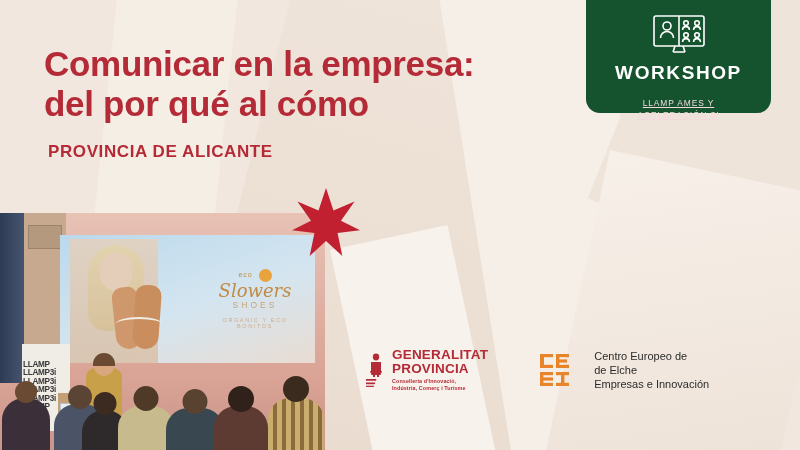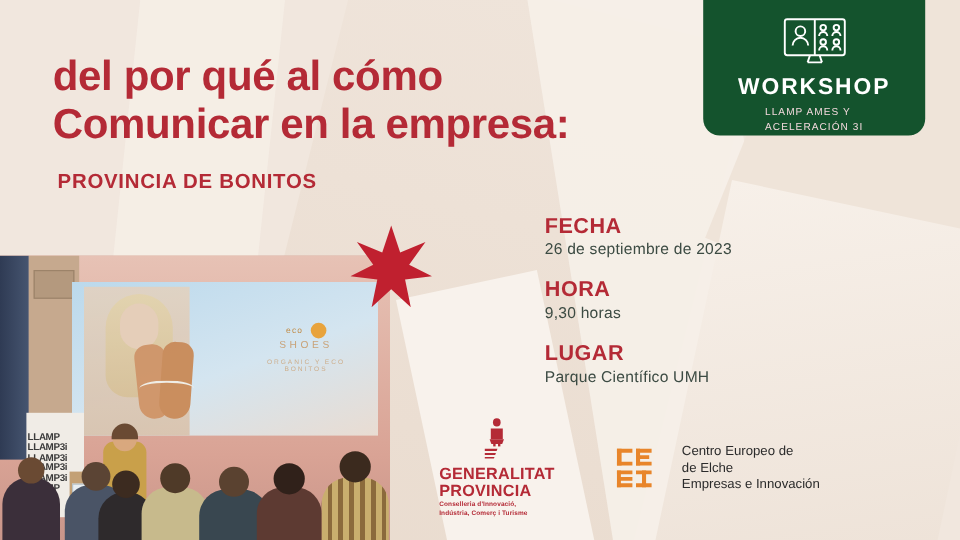--- a/index.html
+++ b/index.html
@@ -66,21 +66,21 @@
     display:flex;flex-direction:column;align-items:center;
     justify-content:flex-start;padding-top:14px;box-sizing:border-box;
   }
   .badge-icon{width:64px;height:44px;}
   .badge-title{
     color:#ffffff;font-size:19px;font-weight:600;letter-spacing:1.6px;
     margin-top:4px;
   }
   .badge-sub{
     color:#F3D9DD;font-size:8.4px;letter-spacing:.9px;line-height:1.45;
-    margin-top:3px;
+    text-align:center;margin-top:13px;text-decoration:underline;
   }
 
   
   .details{position:absolute;left:454px;top:178px;width:260px;}
   .d-label{
     color:#B42A36;font-weight:700;font-size:18px;letter-spacing:.4px;
     margin-bottom:1px;
   }
   .d-value{
     color:#3C4B43;font-size:13px;letter-spacing:.2px;margin-bottom:16px;
@@ -117,21 +117,21 @@
   .p-speaker-h{position:absolute;left:94px;top:143px;width:20px;height:20px;border-radius:50%;background:#D9A87E;}
   .p-speaker-hair{position:absolute;left:93px;top:140px;width:22px;height:13px;border-radius:11px 11px 0 0;background:#6A4A33;}
   .aud{position:absolute;bottom:0;border-radius:22px 22px 0 0;}
   .aud .head{position:absolute;left:50%;transform:translateX(-50%);border-radius:50%;}
 
   
   .star{position:absolute;left:292px;top:186px;width:68px;height:72px;}
 
   
   .logos{position:absolute;left:366px;top:348px;display:flex;align-items:center;gap:0;}
-  .gv{display:flex;align-items:center;gap:6px;flex-direction:column;}
+  .gv{display:flex;align-items:center;gap:6px;}
   .gv-mark{width:20px;height:34px;position:relative;}
   .gv-txt .t1{color:#B42A36;font-weight:700;font-size:13.5px;line-height:1.0;letter-spacing:.2px;}
   .gv-txt .t2{color:#B42A36;font-weight:700;font-size:5.4px;line-height:1.3;margin-top:3px;letter-spacing:.1px;}
   .llamp{margin-left:26px;position:relative;}
   .llamp .lm{color:#B42A36;font-weight:700;font-size:17px;letter-spacing:2px;}
   .llamp .lm .up{font-size:15px;position:relative;top:-5px;}
   .llamp .lsub{color:#C07E84;font-size:3.6px;letter-spacing:.2px;line-height:1.5;margin-top:1px;}
   .ceei{margin-left:32px;display:flex;align-items:center;gap:10px;padding-left:20px;}
   .ceei-mark{width:44px;height:36px;}
   .ceei-txt{color:#2B2B2B;font-size:11px;line-height:1.28;}
@@ -142,24 +142,24 @@
 <div id="poster">
 
   <div class="beam beam4"></div>
   <div class="beam beam1"></div>
   <div class="beam beam2"></div>
   <div class="beam beam6"></div>
   <div class="beam beam3"></div>
   <div class="beam beam5"></div>
 
   <div class="headline">
+    <div>Comunicar en la empresa:</div>
     <div>del por qué al cómo</div>
-    <div>Comunicar en la empresa:</div>
-  </div>
-  <div class="subhead">PROVINCIA DE BONITOS</div>
+  </div>
+  <div class="subhead">PROVINCIA DE ALICANTE</div>
 
   <div class="badge">
     <span class="badge-icon">
       <svg viewBox="0 0 64 44" width="64" height="44" fill="none" stroke="#ffffff" stroke-width="1.6">
         <rect x="7" y="2" width="50" height="30" rx="2"></rect>
         <line x1="32" y1="2" x2="32" y2="32"></line>
         <circle cx="20" cy="12" r="4"></circle>
         <path d="M13.5 24c0-3.6 2.9-6.5 6.5-6.5s6.5 2.9 6.5 6.5"></path>
         <circle cx="39" cy="9" r="2.3"></circle>
           <path d="M35.6 16c0-1.9 1.5-3.4 3.4-3.4s3.4 1.5 3.4 3.4"></path>
@@ -172,48 +172,41 @@
         <path d="M26 38h12M28 32l-2 6M36 32l2 6"></path>
       </svg>
     </span>
     <div class="badge-title">WORKSHOP</div>
     <div class="badge-sub">
       <div>LLAMP AMES Y</div>
       <div>ACELERACIÓN  3I</div>
     </div>
   </div>
 
-  <div class="details">
-    <div class="d-label">FECHA</div>
-    <div class="d-value">26 de septiembre de 2023</div>
-    <div class="d-label">HORA</div>
-    <div class="d-value">9,30 horas</div>
-    <div class="d-label">LUGAR</div>
-    <div class="d-value last">Parque Científico UMH</div>
-  </div>
 
   <div class="photo">
     <div class="p-room"></div>
     <div class="p-curtain"></div>
     <div class="p-wallL"></div>
     <div class="p-ac"></div>
 
     <div class="p-screen">
       <div class="p-model">
         <div class="p-hair"></div>
         <div class="p-face"></div>
         <div class="p-shoe1"></div>
         <div class="p-shoe2"></div>
         <div class="p-lace"></div>
       </div>
       <div class="p-logo">
         <div class="p-logo-eco">
           <span>eco</span>
           <span class="p-logo-dot"></span>
         </div>
+        <div class="p-logo-main">Slowers</div>
         <div class="p-logo-sub">SHOES</div>
         <div class="p-logo-tag">ORGANIC Y ECO BONITOS</div>
       </div>
     </div>
 
     <div class="p-banner"></div>
     <div class="p-banner-txt">
       <div>LLAMP</div>
       <div>LLAMP3i</div>
       <div>LLAMP3i</div>

